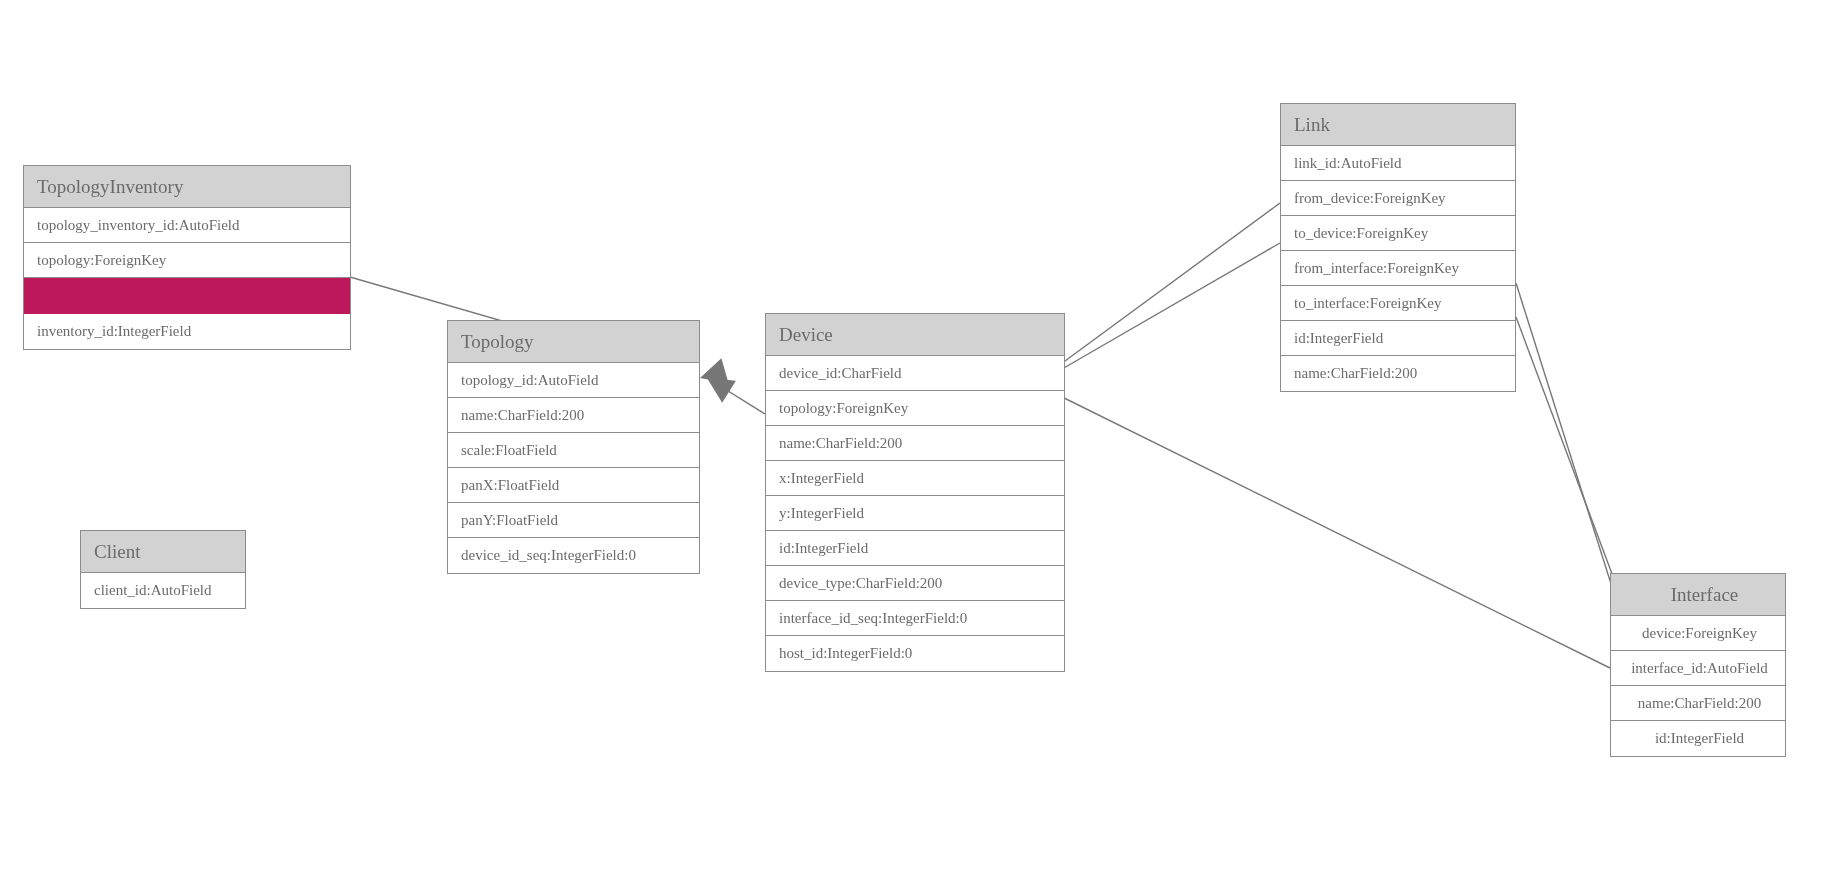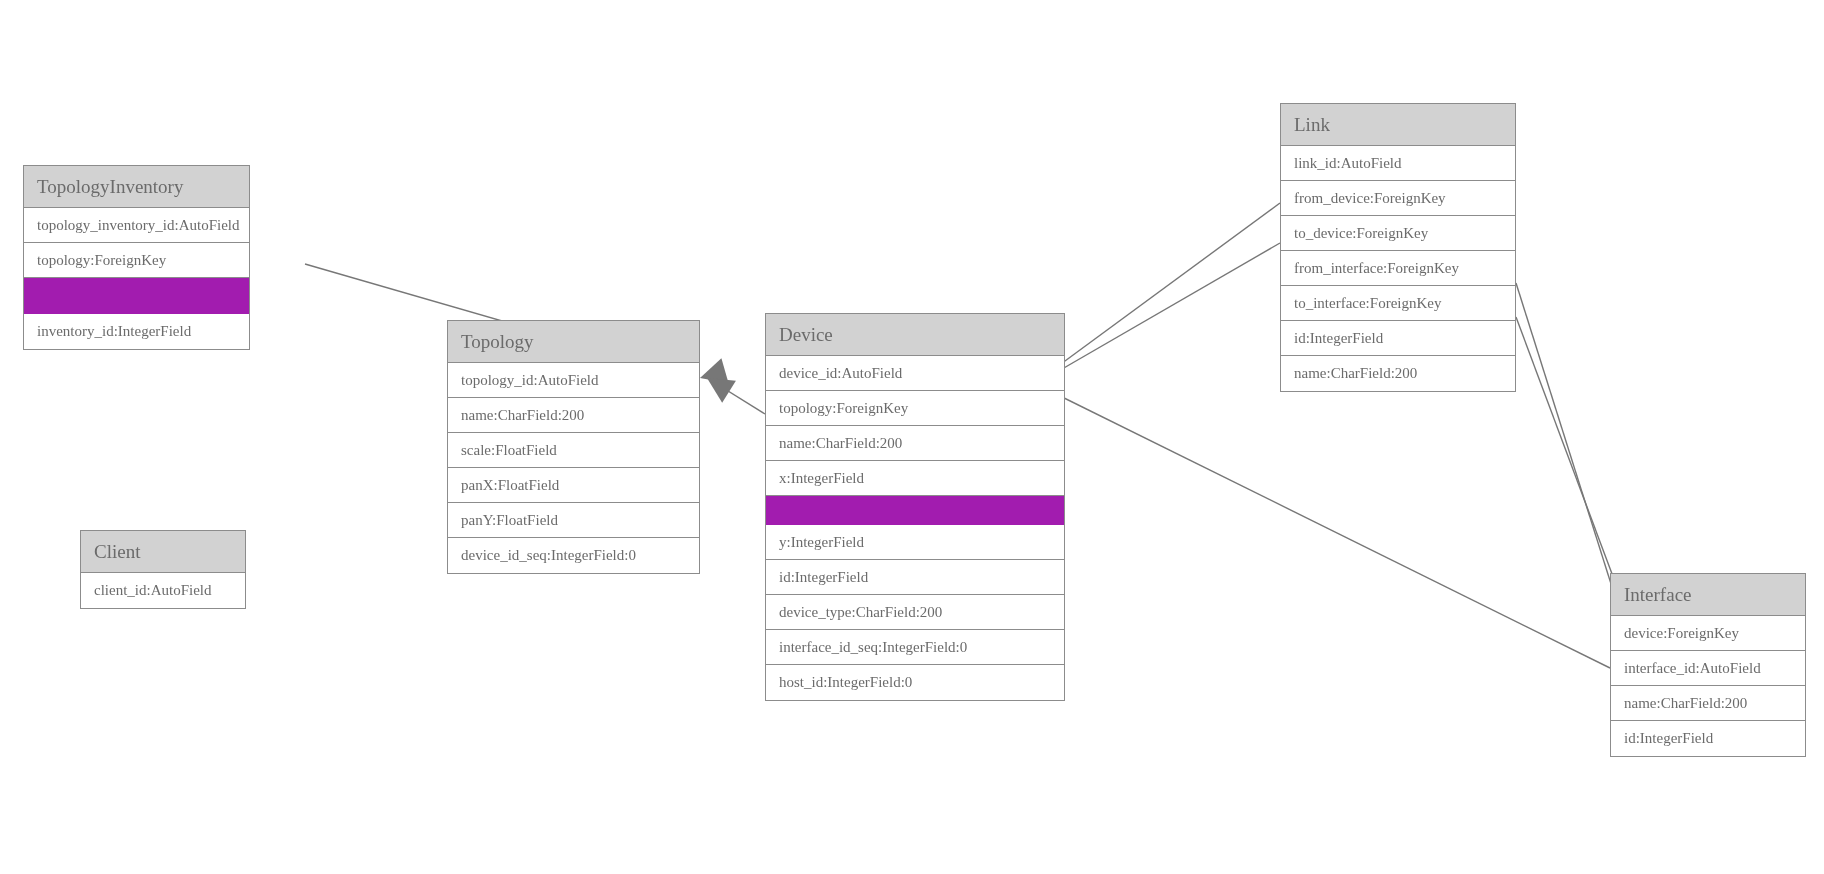--- a/index.html
+++ b/index.html
@@ -20,21 +20,21 @@
     left: 0;
     top: 0;
     width: 1824px;
     height: 874px;
     pointer-events: none;
   }
   .entity {
     position: absolute;
     box-sizing: border-box;
     border: 1px solid #8c8c8c;
-    background: #a21caf;
+    background: #be185d;
     z-index: 2;
   }
   .entity-header {
     box-sizing: border-box;
     background: #d2d2d2;
     border-bottom: 1px solid #8c8c8c;
     color: #6b6b6b;
     font-size: 19px;
     line-height: 41px;
     height: 42px;
@@ -87,62 +87,62 @@
         <path d="M 1516,283 L 1618,606" stroke="#777777" stroke-width="1.4" fill="none"></path>
         <polygon points="0,0 -26,-13 -26,13" fill="#777777" transform="translate(1622,615) rotate(252)"></polygon>
       </g>
       <g>
         <path d="M 1516,317 L 1624,606" stroke="#777777" stroke-width="1.4" fill="none"></path>
         <polygon points="0,0 -26,-13 -26,13" fill="#777777" transform="translate(1628,615) rotate(249)"></polygon>
       </g>
     </svg>
 
   <div id="entity-layer">
-      <div class="entity" style="left: 23px; top: 165px; width: 227px; border-color: rgb(140, 140, 140);">
+      <div class="entity" style="left: 23px; top: 165px; width: 328px; border-color: rgb(140, 140, 140);">
         <div class="entity-header" style="background: rgb(210, 210, 210); color: rgb(107, 107, 107); border-bottom-color: rgb(140, 140, 140);">TopologyInventory</div>
         <div class="entity-field" style="color: rgb(107, 107, 107); border-bottom-color: rgb(140, 140, 140);">topology_inventory_id:AutoField</div>
         <div class="entity-field" style="color: rgb(107, 107, 107); border-bottom-color: rgb(140, 140, 140);">topology:ForeignKey</div>
         <div class="entity-field" style="color: rgb(107, 107, 107); border-bottom-color: rgb(140, 140, 140); margin-top: 36px;">inventory_id:IntegerField</div>
       </div>
       <div class="entity" style="left: 80px; top: 530px; width: 166px; border-color: rgb(140, 140, 140);">
         <div class="entity-header" style="background: rgb(210, 210, 210); color: rgb(107, 107, 107); border-bottom-color: rgb(140, 140, 140);">Client</div>
         <div class="entity-field" style="color: rgb(107, 107, 107); border-bottom-color: rgb(140, 140, 140);">client_id:AutoField</div>
       </div>
       <div class="entity" style="left: 447px; top: 320px; width: 253px; border-color: rgb(140, 140, 140);">
         <div class="entity-header" style="background: rgb(210, 210, 210); color: rgb(107, 107, 107); border-bottom-color: rgb(140, 140, 140);">Topology</div>
         <div class="entity-field" style="color: rgb(107, 107, 107); border-bottom-color: rgb(140, 140, 140);">topology_id:AutoField</div>
         <div class="entity-field" style="color: rgb(107, 107, 107); border-bottom-color: rgb(140, 140, 140);">name:CharField:200</div>
         <div class="entity-field" style="color: rgb(107, 107, 107); border-bottom-color: rgb(140, 140, 140);">scale:FloatField</div>
         <div class="entity-field" style="color: rgb(107, 107, 107); border-bottom-color: rgb(140, 140, 140);">panX:FloatField</div>
         <div class="entity-field" style="color: rgb(107, 107, 107); border-bottom-color: rgb(140, 140, 140);">panY:FloatField</div>
         <div class="entity-field" style="color: rgb(107, 107, 107); border-bottom-color: rgb(140, 140, 140);">device_id_seq:IntegerField:0</div>
       </div>
       <div class="entity" style="left: 765px; top: 313px; width: 300px; border-color: rgb(140, 140, 140);">
         <div class="entity-header" style="background: rgb(210, 210, 210); color: rgb(107, 107, 107); border-bottom-color: rgb(140, 140, 140);">Device</div>
-        <div class="entity-field" style="color: rgb(107, 107, 107); border-bottom-color: rgb(140, 140, 140);">device_id:AutoField</div>
+        <div class="entity-field" style="color: rgb(107, 107, 107); border-bottom-color: rgb(140, 140, 140);">device_id:CharField</div>
         <div class="entity-field" style="color: rgb(107, 107, 107); border-bottom-color: rgb(140, 140, 140);">topology:ForeignKey</div>
         <div class="entity-field" style="color: rgb(107, 107, 107); border-bottom-color: rgb(140, 140, 140);">name:CharField:200</div>
         <div class="entity-field" style="color: rgb(107, 107, 107); border-bottom-color: rgb(140, 140, 140);">x:IntegerField</div>
-        <div class="entity-field" style="color: rgb(107, 107, 107); border-bottom-color: rgb(140, 140, 140); margin-top: 29px;">y:IntegerField</div>
+        <div class="entity-field" style="color: rgb(107, 107, 107); border-bottom-color: rgb(140, 140, 140);">y:IntegerField</div>
         <div class="entity-field" style="color: rgb(107, 107, 107); border-bottom-color: rgb(140, 140, 140);">id:IntegerField</div>
         <div class="entity-field" style="color: rgb(107, 107, 107); border-bottom-color: rgb(140, 140, 140);">device_type:CharField:200</div>
         <div class="entity-field" style="color: rgb(107, 107, 107); border-bottom-color: rgb(140, 140, 140);">interface_id_seq:IntegerField:0</div>
         <div class="entity-field" style="color: rgb(107, 107, 107); border-bottom-color: rgb(140, 140, 140);">host_id:IntegerField:0</div>
       </div>
       <div class="entity" style="left: 1280px; top: 103px; width: 236px; border-color: rgb(140, 140, 140);">
         <div class="entity-header" style="background: rgb(210, 210, 210); color: rgb(107, 107, 107); border-bottom-color: rgb(140, 140, 140);">Link</div>
         <div class="entity-field" style="color: rgb(107, 107, 107); border-bottom-color: rgb(140, 140, 140);">link_id:AutoField</div>
         <div class="entity-field" style="color: rgb(107, 107, 107); border-bottom-color: rgb(140, 140, 140);">from_device:ForeignKey</div>
         <div class="entity-field" style="color: rgb(107, 107, 107); border-bottom-color: rgb(140, 140, 140);">to_device:ForeignKey</div>
         <div class="entity-field" style="color: rgb(107, 107, 107); border-bottom-color: rgb(140, 140, 140);">from_interface:ForeignKey</div>
         <div class="entity-field" style="color: rgb(107, 107, 107); border-bottom-color: rgb(140, 140, 140);">to_interface:ForeignKey</div>
         <div class="entity-field" style="color: rgb(107, 107, 107); border-bottom-color: rgb(140, 140, 140);">id:IntegerField</div>
         <div class="entity-field" style="color: rgb(107, 107, 107); border-bottom-color: rgb(140, 140, 140);">name:CharField:200</div>
       </div>
-      <div class="entity" style="left: 1610px; top: 573px; width: 196px; border-color: rgb(140, 140, 140);">
+      <div class="entity" style="left: 1610px; top: 573px; width: 176px; border-color: rgb(140, 140, 140); text-align: center;">
         <div class="entity-header" style="background: rgb(210, 210, 210); color: rgb(107, 107, 107); border-bottom-color: rgb(140, 140, 140);">Interface</div>
         <div class="entity-field" style="color: rgb(107, 107, 107); border-bottom-color: rgb(140, 140, 140);">device:ForeignKey</div>
         <div class="entity-field" style="color: rgb(107, 107, 107); border-bottom-color: rgb(140, 140, 140);">interface_id:AutoField</div>
         <div class="entity-field" style="color: rgb(107, 107, 107); border-bottom-color: rgb(140, 140, 140);">name:CharField:200</div>
         <div class="entity-field" style="color: rgb(107, 107, 107); border-bottom-color: rgb(140, 140, 140);">id:IntegerField</div>
       </div>
     </div>
 
 </div>
 

